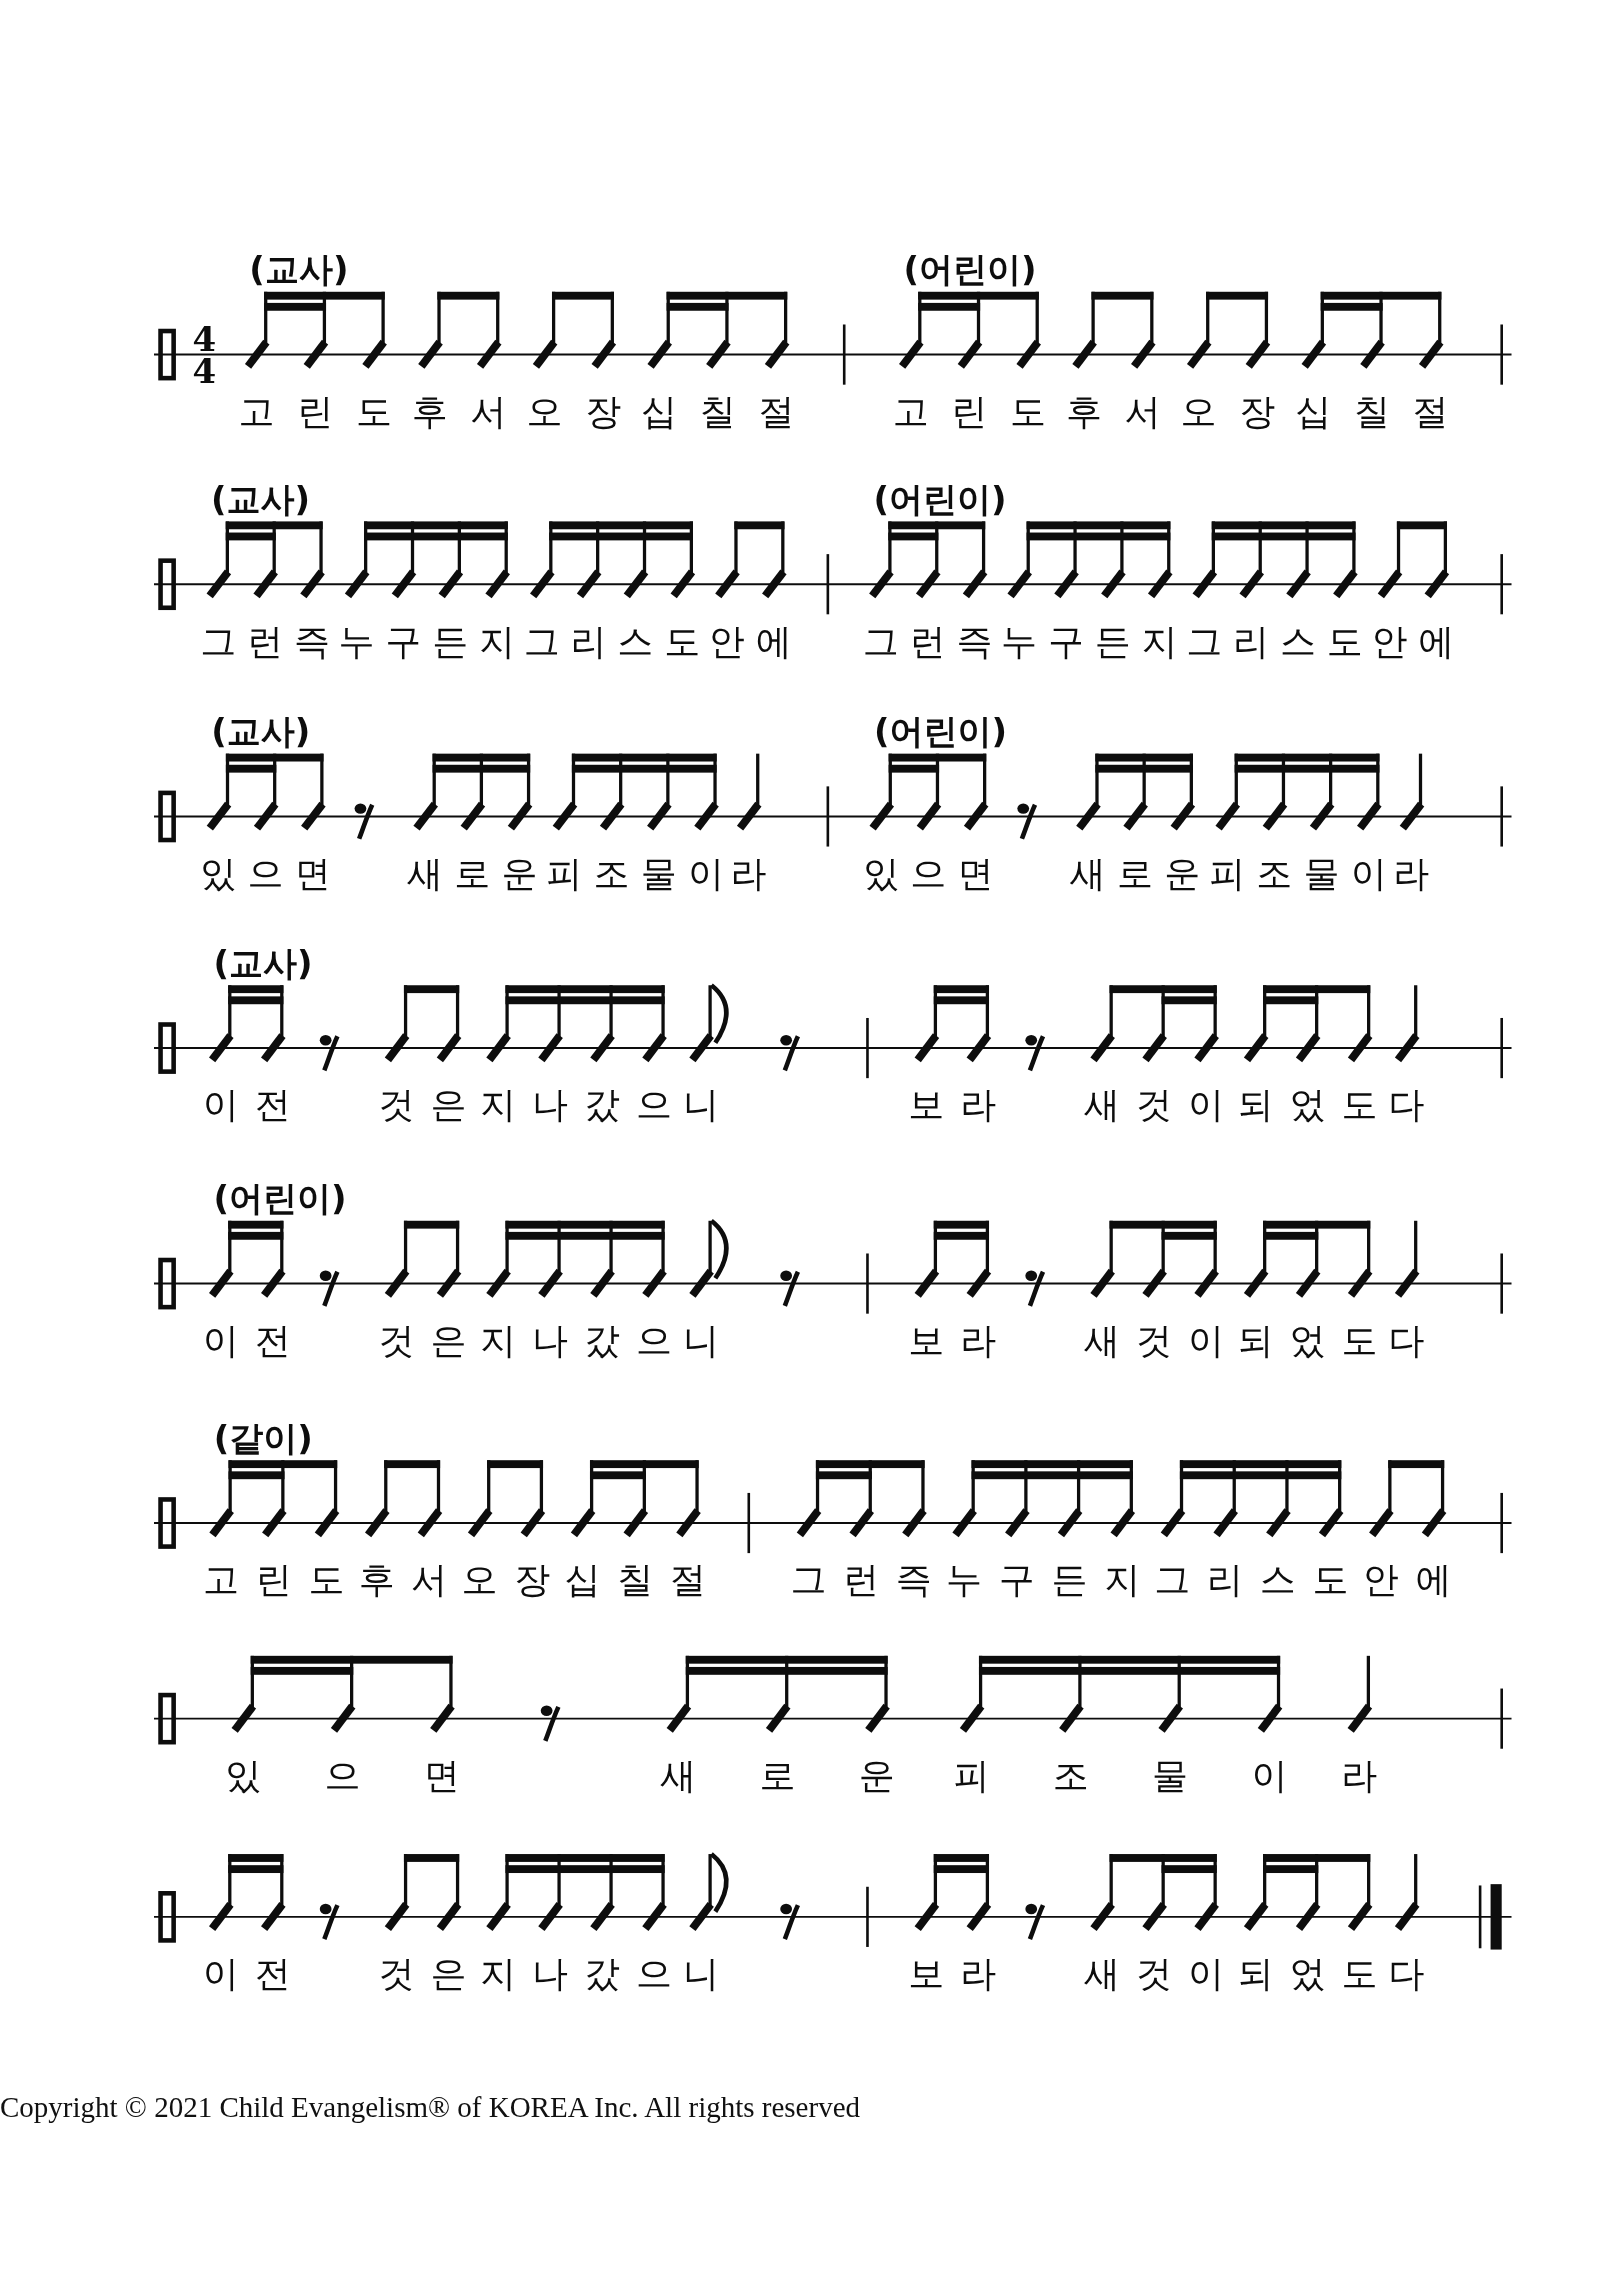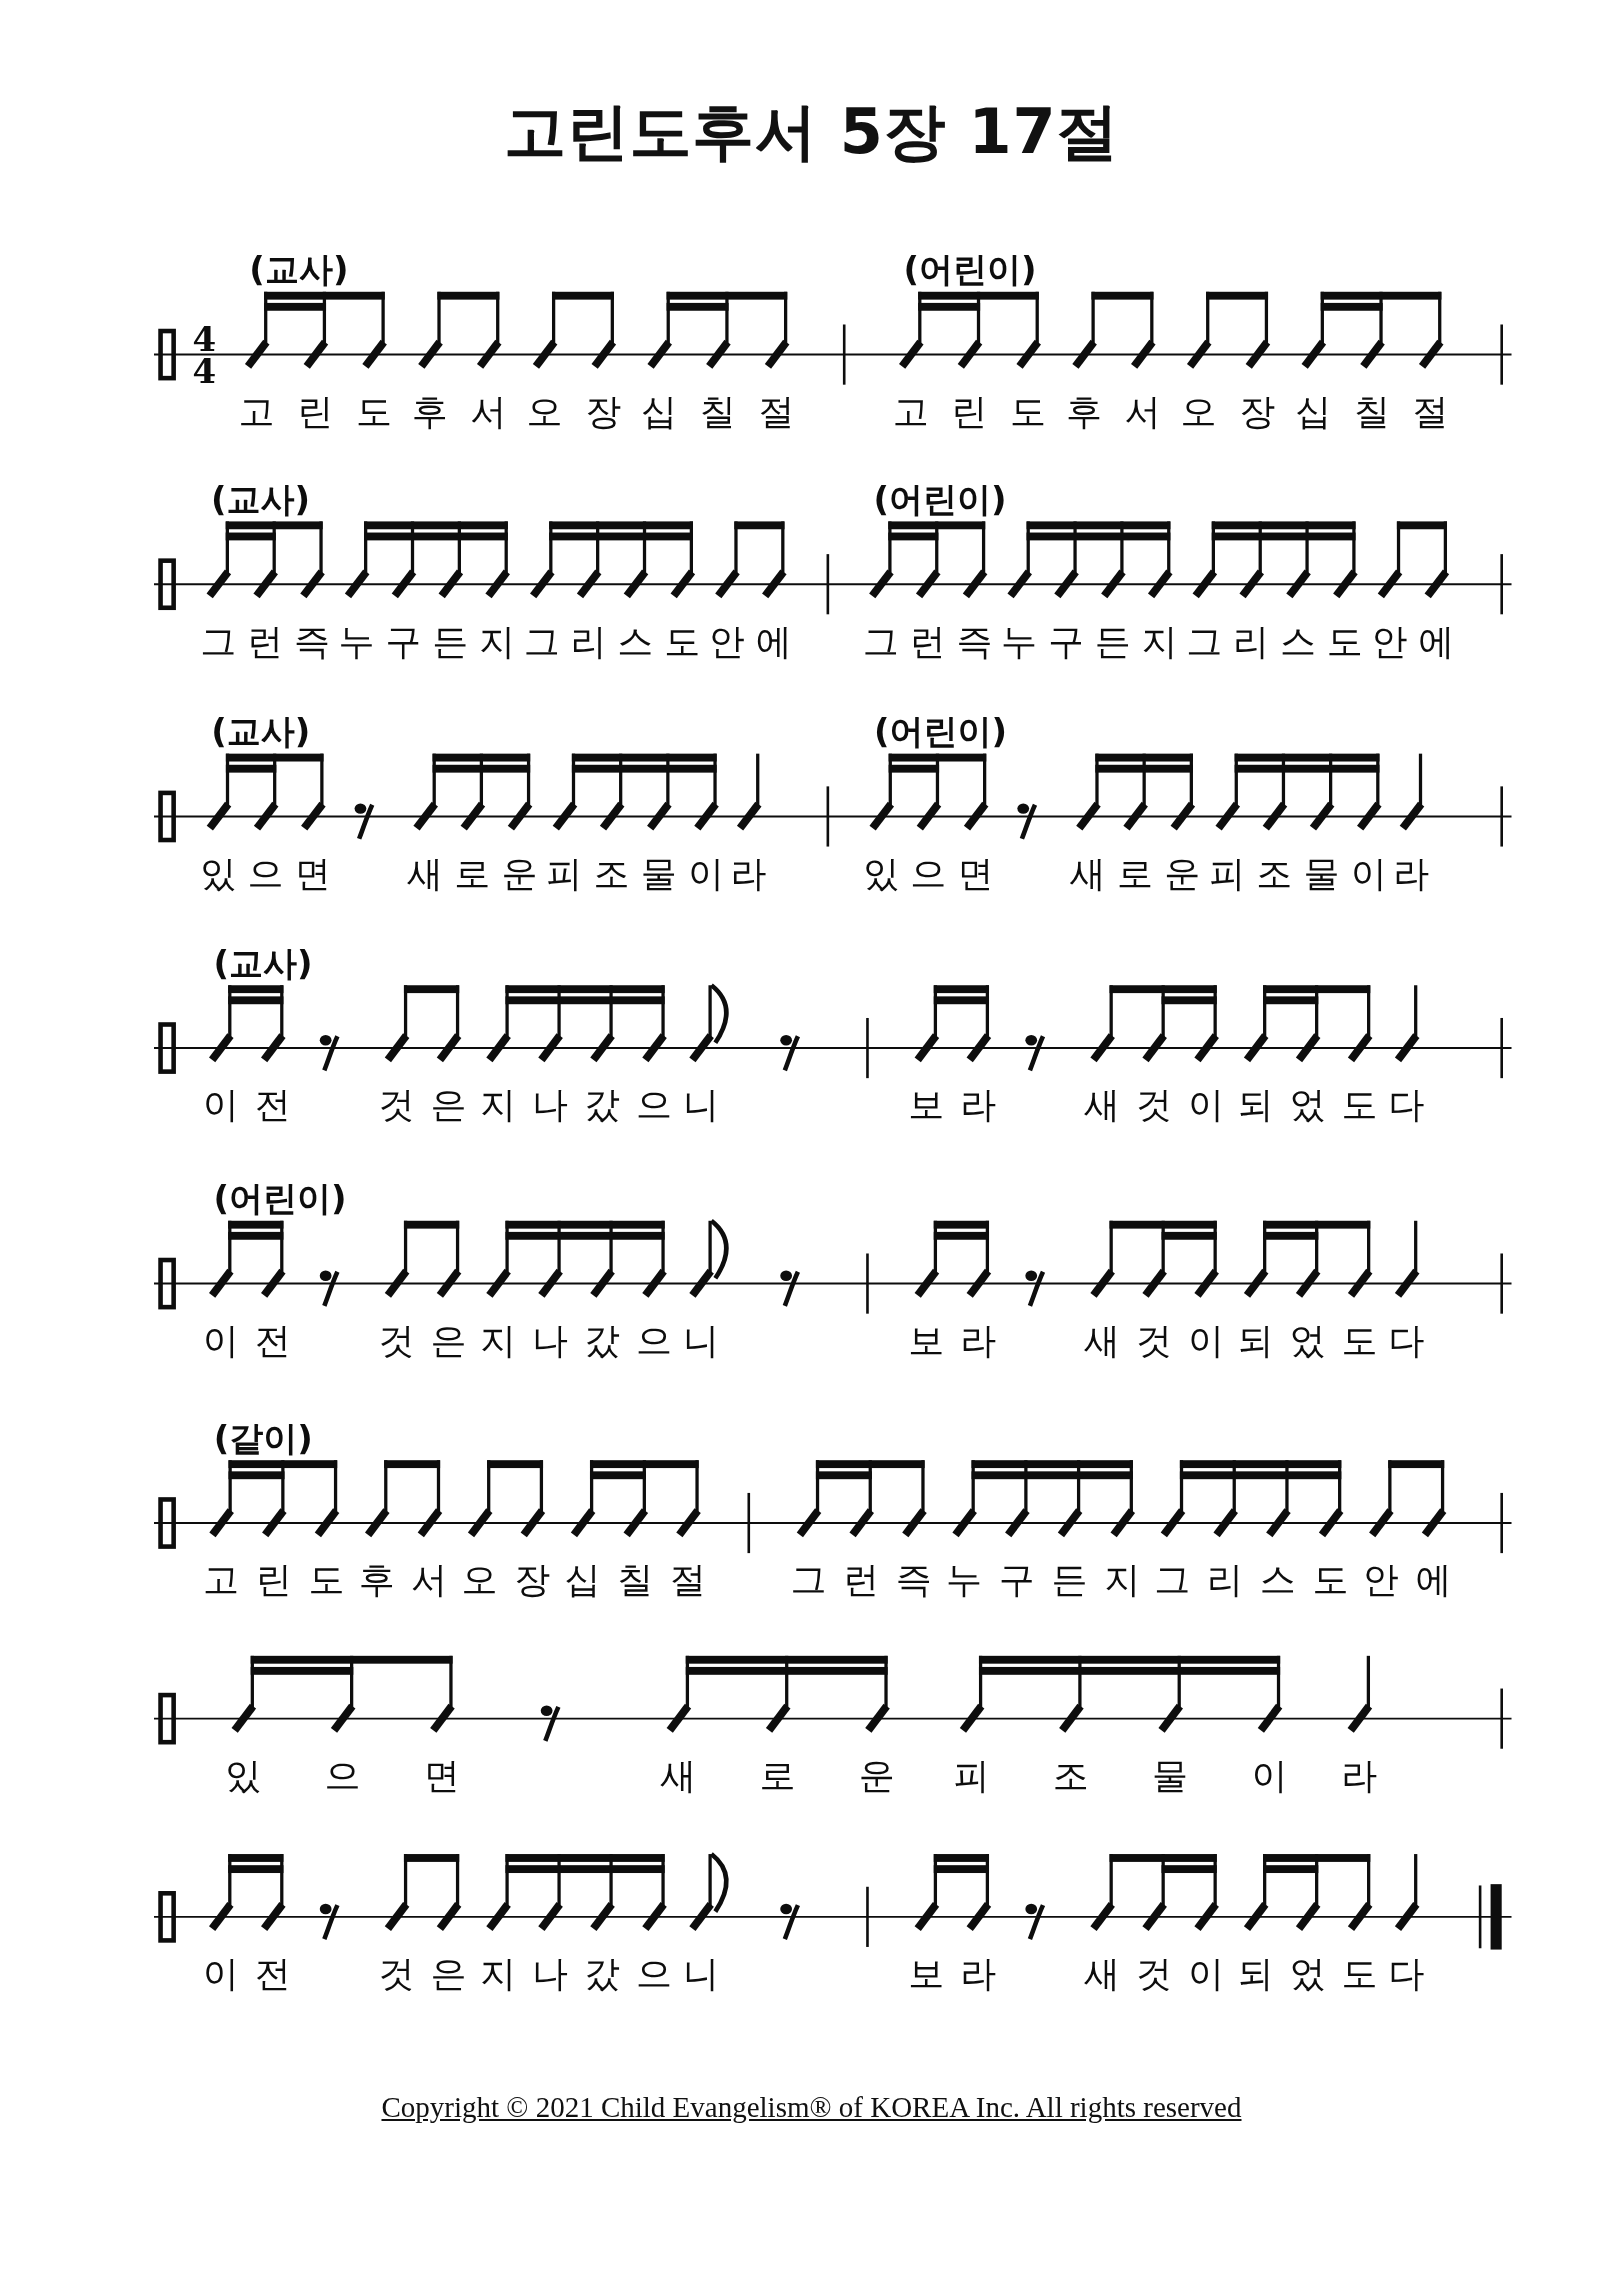--- a/index.html
+++ b/index.html
@@ -1,28 +1,27 @@
 <!DOCTYPE html>
 <html style="font-size:10.5px"><head>
 <meta charset="utf-8">
 <style>
   html,body{margin:0;padding:0;background:#fff;}
   .page{position:relative;width:1623px;height:2295px;background:#ffffff;overflow:hidden;
         font-family:"DejaVu Sans",sans-serif;color:#0a0a0a;}
   .title{position:absolute;top:90px;left:0;right:0;text-align:center;
          font-size:62px;font-weight:800;letter-spacing:0.7px;color:#111;}
   #score-svg{position:absolute;top:0;left:0;}
-  .copyright{position:absolute;top:2091px;left:0;right:0;text-align:center;
-             font-family:"Liberation Serif","DejaVu Serif",serif;font-size:29px;color:#111;text-decoration:underline;}
+  .copyright{position:absolute;top:2091px;left:0;right:0;
+             font-family:"Liberation Serif","DejaVu Serif",serif;font-size:29px;color:#111;}
 </style>
 </head>
 <body>
 
 <div class="page">
-  <div class="title">고린도후서 5장 17절</div>
   <svg id="score-svg" width="1623" height="2295" viewBox="0 0 2480 3508" xmlns="http://www.w3.org/2000/svg">
       <line x1="235" y1="542" x2="2310" y2="542" stroke="#0d0d0d" stroke-width="3"></line>
       <rect x="245" y="506" width="20" height="72" fill="none" stroke="#0d0d0d" stroke-width="7"></rect>
       <text x="312" y="536" fill="#0d0d0d" font-size="52" text-anchor="middle" font-family="&quot;DejaVu Serif&quot;,serif" font-weight="bold">4</text>
       <text x="312" y="586" fill="#0d0d0d" font-size="52" text-anchor="middle" font-family="&quot;DejaVu Serif&quot;,serif" font-weight="bold">4</text>
       <line x1="378.72727272727275" y1="560" x2="406.72727272727275" y2="523" stroke="#0d0d0d" stroke-width="12"></line>
       <rect x="403.22727272727275" y="446" width="5" height="80" fill="#0d0d0d"></rect>
       <text x="391.72727272727275" y="648" fill="#0d0d0d" font-size="55" text-anchor="middle" font-family="&quot;DejaVu Sans&quot;,sans-serif">고</text>
       <line x1="468.45454545454544" y1="560" x2="496.45454545454544" y2="523" stroke="#0d0d0d" stroke-width="12"></line>
       <rect x="492.95454545454544" y="446" width="5" height="80" fill="#0d0d0d"></rect>

